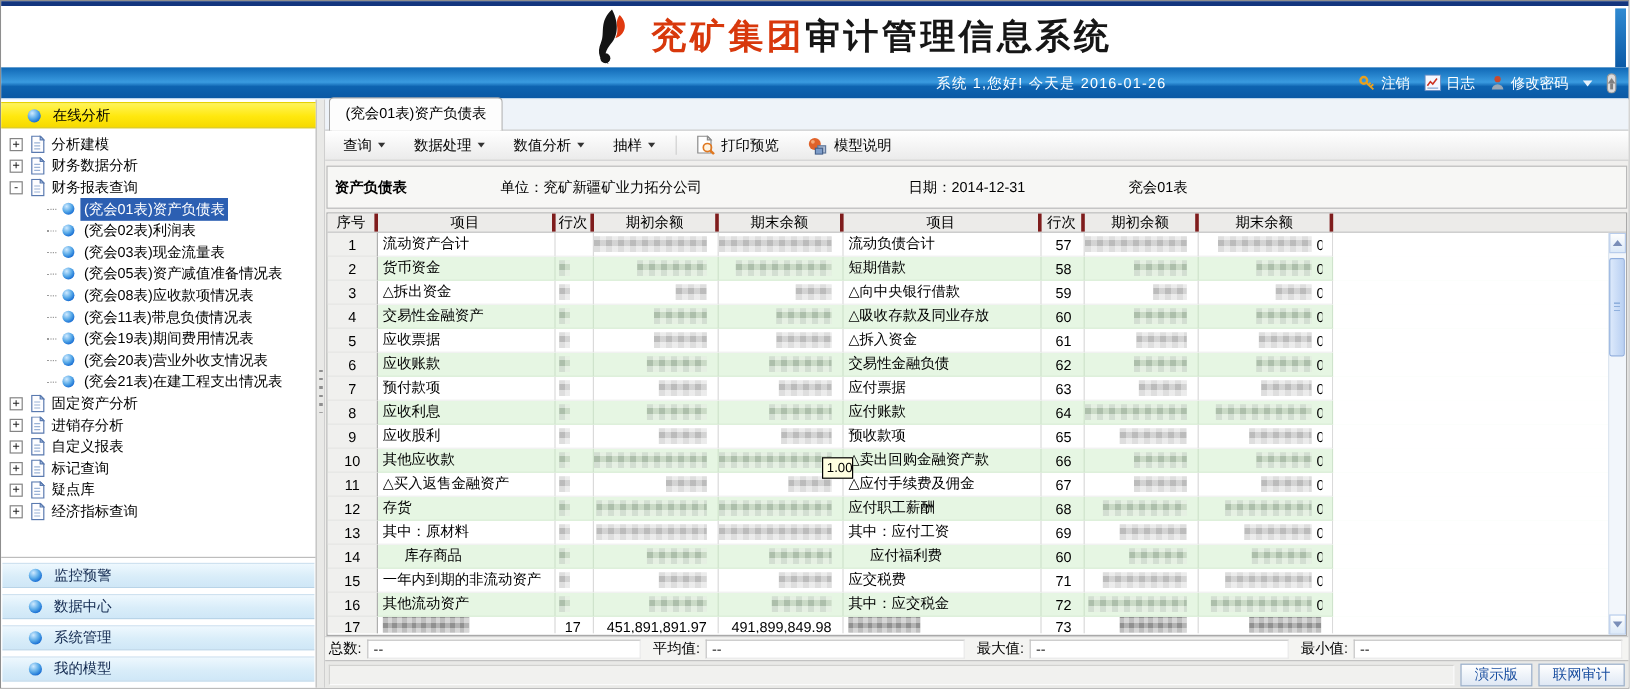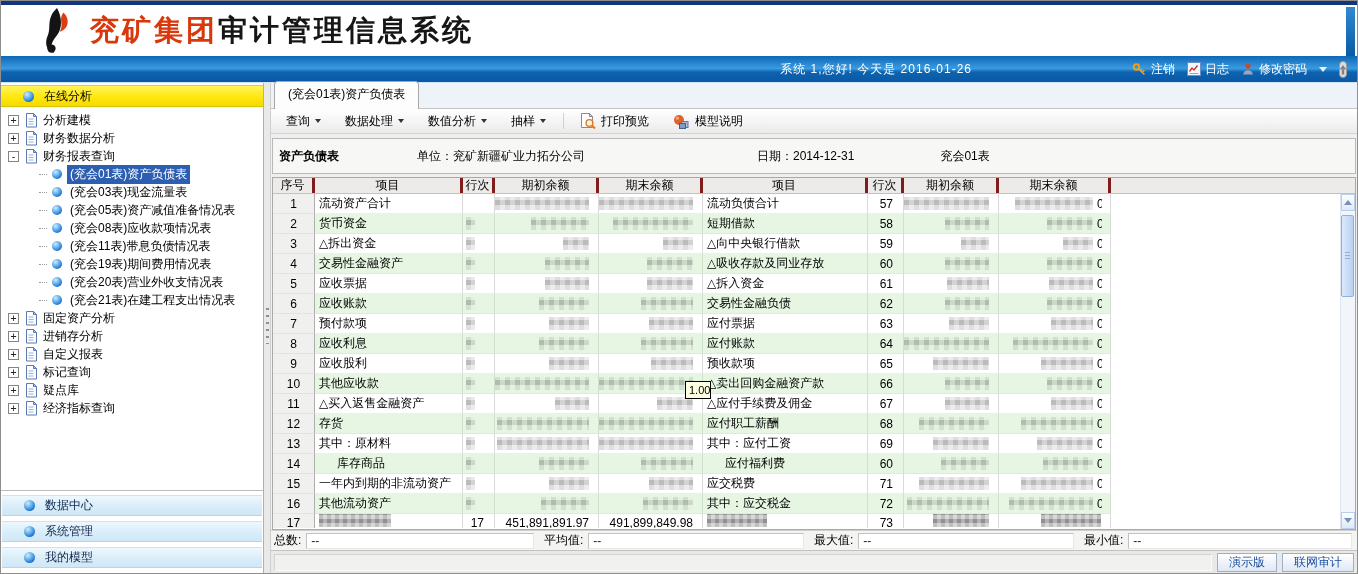--- a/index.html
+++ b/index.html
@@ -2,21 +2,21 @@
 <html><head>
 <meta charset="utf-8">
 <style>
   * { box-sizing: border-box; margin:0; padding:0; }
   html,body { width:1358px; height:574px; overflow:hidden; }
   body { font-family:"Liberation Sans","DejaVu Sans",sans-serif; font-size:12px; color:#000; background:#fff; }
   #app { width:1358px; height:574px; border:1px solid #8e8e8e; display:flex; flex-direction:column; position:relative; background:#fff; }
 
   
   .topline { height:4px; background:#13357e; }
-  .brand { height:51px; background:#fff; display:flex; align-items:center; padding-left:33px; position:relative; }
+  .brand { height:51px; background:#fff; display:flex; align-items:center; padding-left:56px; position:relative;justify-content:center; }
   .logo { width:46px; height:48px; margin-right:10px; }
   .brand-title { font-size:29px; font-weight:bold; letter-spacing:3px; white-space:nowrap; }
   .brand-title .red { color:#d8380c; }
   .brand-title .blk { color:#161616; }
   .brand-edge { position:absolute; right:2px; top:2px; width:9px; height:49px; background:linear-gradient(180deg,#2f8ad2,#0b5aa6); }
 
   .bluebar { height:27px; background:linear-gradient(180deg,#0f67b5 0%,#3a9be0 48%,#0d63b0 62%,#0a58a4 100%);
              border-bottom:1px solid #cfe4f7; display:flex; align-items:center; justify-content:flex-end;
              color:#fff; padding-right:8px; gap:10px; }
   .greet { margin-right:150px; letter-spacing:1px; }
@@ -222,20 +222,25 @@
           </div>
           <div class="kids">
             <div class="kitem">
               <span class="kdash"></span>
               <span class="sphere"></span>
               <span class="klabel sel">(兖会01表)资产负债表</span>
             </div>
             <div class="kitem">
               <span class="kdash"></span>
               <span class="sphere"></span>
+              <span class="klabel">(兖会02表)利润表</span>
+            </div>
+            <div class="kitem">
+              <span class="kdash"></span>
+              <span class="sphere"></span>
               <span class="klabel">(兖会03表)现金流量表</span>
             </div>
             <div class="kitem">
               <span class="kdash"></span>
               <span class="sphere"></span>
               <span class="klabel">(兖会05表)资产减值准备情况表</span>
             </div>
             <div class="kitem">
               <span class="kdash"></span>
               <span class="sphere"></span>
@@ -311,20 +316,24 @@
             <span class="expander">+</span>
             <span class="docicon"><svg width="14" height="15">
                 <path d="M2.5 0.5 h7 l3 3 v10.5 h-10 z" fill="#fdfdff" stroke="#5a7ab0"></path>
                 <path d="M9.5 0.5 v3 h3 z" fill="#b9d0ee" stroke="#5a7ab0"></path>
                 <path d="M4.5 6 h5 M4.5 8.5 h5 M4.5 11 h5" stroke="#9ab2d6" stroke-width="1"></path>
               </svg></span>
             <span class="tlabel">经济指标查询</span>
           </div>
         </div>
       <div class="sections" id="sections">
+          <div class="band">
+            <span class="sphere"></span>
+            <span>监控预警</span>
+          </div>
           <div class="band">
             <span class="sphere"></span>
             <span>数据中心</span>
           </div>
           <div class="band">
             <span class="sphere"></span>
             <span>系统管理</span>
           </div>
           <div class="band">
             <span class="sphere"></span>

